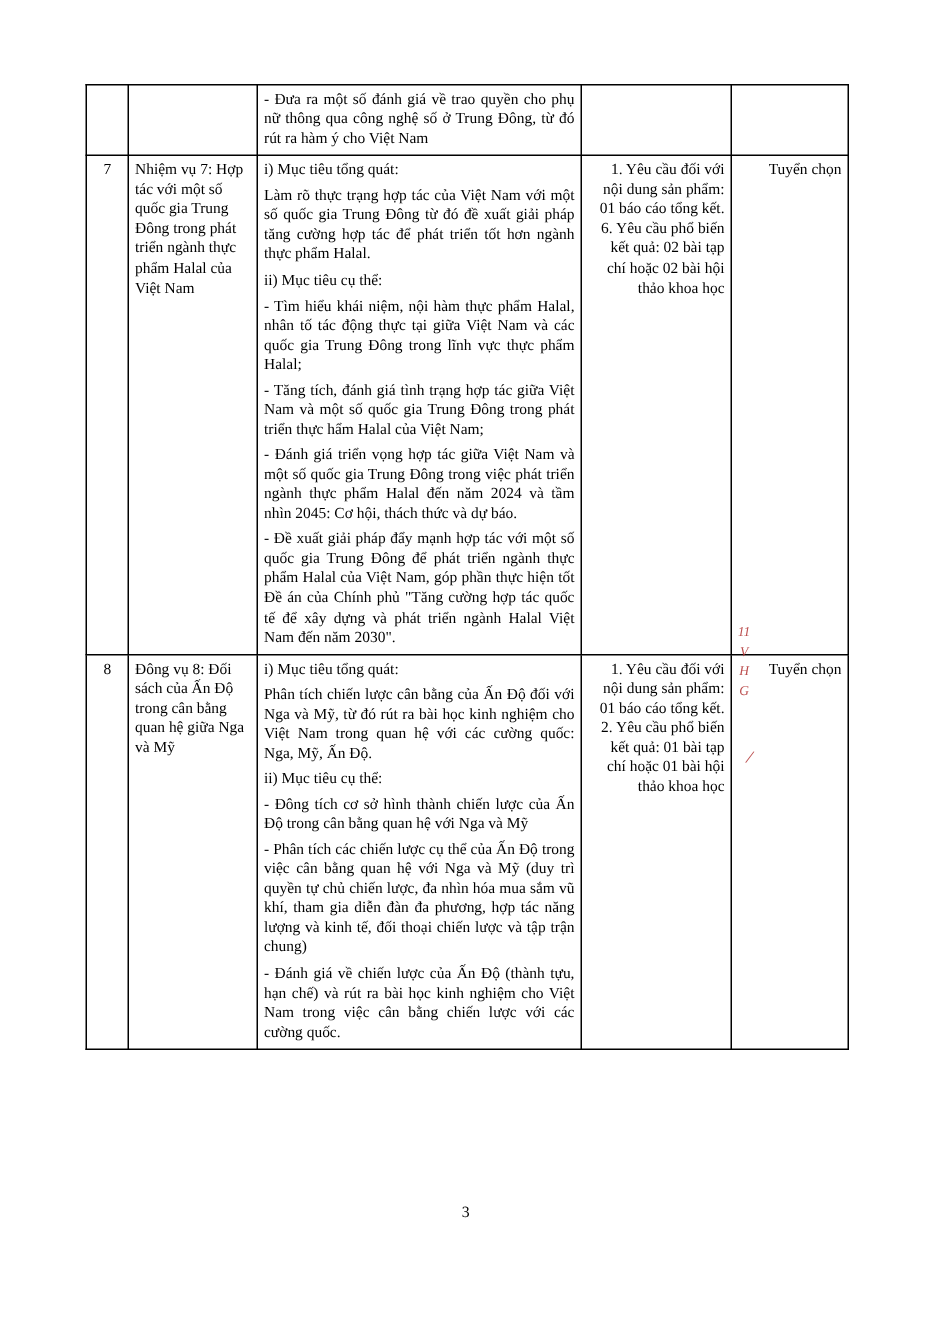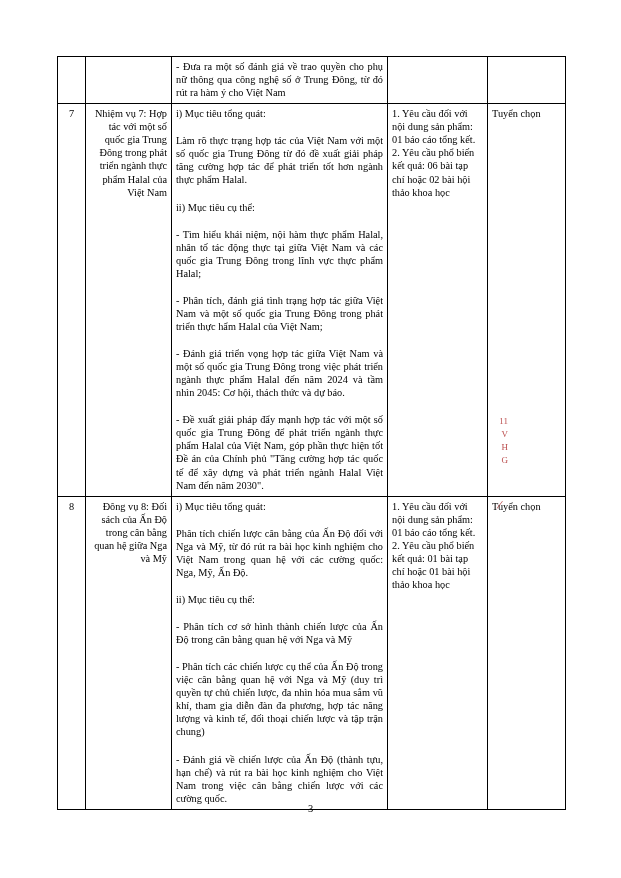--- a/index.html
+++ b/index.html
@@ -42,46 +42,46 @@
   col.c-content { width: 216px; }
   col.c-req { width: 100px; }
   col.c-mode { width: 78px; }
 
   td.num {
     text-align: center;
     vertical-align: middle;
     font-size: 10.5px;
   }
   td.name {
-    text-align: right;
+    text-align: left;
     vertical-align: middle;
     font-size: 10.3px;
     line-height: 1.3;
   }
   td.content {
     text-align: justify;
     vertical-align: top;
   }
   td.req {
     vertical-align: middle;
     text-align: left;
     font-size: 10.3px;
     line-height: 1.3;
   }
   td.mode {
     vertical-align: middle;
-    text-align: left;
+    text-align: right;
     font-size: 10.3px;
   }
   .p {
     margin: 0;
     text-align: justify;
   }
-  .p + .p { margin-top: 14px; }
-  .req .p { text-align: left; margin: 0; }
+  .p + .p { margin-top: 4px; }
+  .req .p { text-align: right; margin: 0; }
 
   .page-number {
     position: absolute;
     left: 0;
     top: 793px;
     width: 621px;
     text-align: center;
     font-size: 10.5px;
     font-family: "Liberation Serif", serif;
   }
@@ -89,21 +89,21 @@
     position: absolute;
     right: 14px;
     top: 405px;
     width: 24px;
     color: #b03030;
     font-size: 9px;
     line-height: 1.45;
     font-family: "Liberation Serif", serif;
     opacity: 0.85;
   }
-  .margin-mark div { text-align: right; }
+  .margin-mark div { text-align: center; font-style: italic; }
   .margin-slash {
     position: absolute;
     right: 20px;
     top: 487px;
     font-size: 13px;
     color: #b03030;
     transform: rotate(18deg);
     opacity: 0.85;
   }
 </style>
@@ -133,39 +133,39 @@
       </tr>
 
       <tr>
         <td class="num">7</td>
         <td class="name">Nhiệm vụ 7: Hợp tác với một số quốc gia Trung Đông trong phát triển ngành thực phẩm Halal của Việt Nam</td>
         <td class="content">
           <p class="p">i)  Mục tiêu tổng quát:</p>
           <p class="p">Làm rõ thực trạng hợp tác của Việt Nam với một số quốc gia Trung Đông từ đó đề xuất giải pháp tăng cường hợp tác để phát triển tốt hơn ngành thực phẩm Halal.</p>
           <p class="p">ii) Mục tiêu cụ thể:</p>
           <p class="p">- Tìm hiểu khái niệm, nội hàm thực phẩm Halal, nhân tố tác động thực tại giữa Việt Nam và các quốc gia Trung Đông trong lĩnh vực thực phẩm Halal;</p>
-          <p class="p">- Phân tích, đánh giá tình trạng hợp tác giữa Việt Nam và một số quốc gia Trung Đông trong phát triển thực hẩm Halal của Việt Nam;</p>
+          <p class="p">- Tăng tích, đánh giá tình trạng hợp tác giữa Việt Nam và một số quốc gia Trung Đông trong phát triển thực hẩm Halal của Việt Nam;</p>
           <p class="p">- Đánh giá triển vọng hợp tác giữa Việt Nam và một số quốc gia Trung Đông trong việc phát triển ngành thực phẩm Halal đến năm 2024 và tầm nhìn 2045: Cơ hội, thách thức và dự báo.</p>
           <p class="p">- Đề xuất giải pháp đẩy mạnh hợp tác với một số quốc gia Trung Đông để phát triển ngành thực phẩm Halal của Việt Nam, góp phần thực hiện tốt Đề án của Chính phủ "Tăng cường hợp tác quốc tế để xây dựng và phát triển ngành Halal Việt Nam đến năm 2030".</p>
         </td>
         <td class="req">
           <p class="p">1. Yêu cầu đối với nội dung sản phẩm: 01 báo cáo tổng kết.</p>
-          <p class="p">2. Yêu cầu phổ biến kết quả: 06 bài tạp chí hoặc 02 bài hội thảo khoa học</p>
+          <p class="p">6. Yêu cầu phổ biến kết quả: 02 bài tạp chí hoặc 02 bài hội thảo khoa học</p>
         </td>
         <td class="mode">Tuyển chọn</td>
       </tr>
 
       <tr>
         <td class="num">8</td>
         <td class="name">Đông vụ 8: Đối sách của Ấn Độ trong cân bằng quan hệ giữa Nga và Mỹ</td>
         <td class="content">
           <p class="p">i) Mục tiêu tổng quát:</p>
           <p class="p">Phân tích chiến lược cân bằng của Ấn Độ đối với Nga và Mỹ, từ đó rút ra bài học kinh nghiệm cho Việt Nam trong quan hệ với các cường quốc: Nga, Mỹ, Ấn Độ.</p>
           <p class="p">ii) Mục tiêu cụ thể:</p>
-          <p class="p">- Phân tích cơ sở hình thành chiến lược của Ấn Độ trong cân bằng quan hệ với Nga và Mỹ</p>
+          <p class="p">- Đông tích cơ sở hình thành chiến lược của Ấn Độ trong cân bằng quan hệ với Nga và Mỹ</p>
           <p class="p">- Phân tích các chiến lược cụ thể của Ấn Độ trong việc cân bằng quan hệ với Nga và Mỹ (duy trì quyền tự chủ chiến lược, đa nhìn hóa mua sắm vũ khí, tham gia diễn đàn đa phương, hợp tác năng lượng và kinh tế, đối thoại chiến lược và tập trận chung)</p>
           <p class="p">- Đánh giá về chiến lược của Ấn Độ (thành tựu, hạn chế) và rút ra bài học kinh nghiệm cho Việt Nam trong việc cân bằng chiến lược với các cường quốc.</p>
         </td>
         <td class="req">
           <p class="p">1. Yêu cầu đối với nội dung sản phẩm: 01 báo cáo tổng kết.</p>
           <p class="p">2. Yêu cầu phổ biến kết quả: 01 bài tạp chí hoặc 01 bài hội thảo khoa học</p>
         </td>
         <td class="mode">Tuyển chọn</td>
       </tr>
     </tbody>

